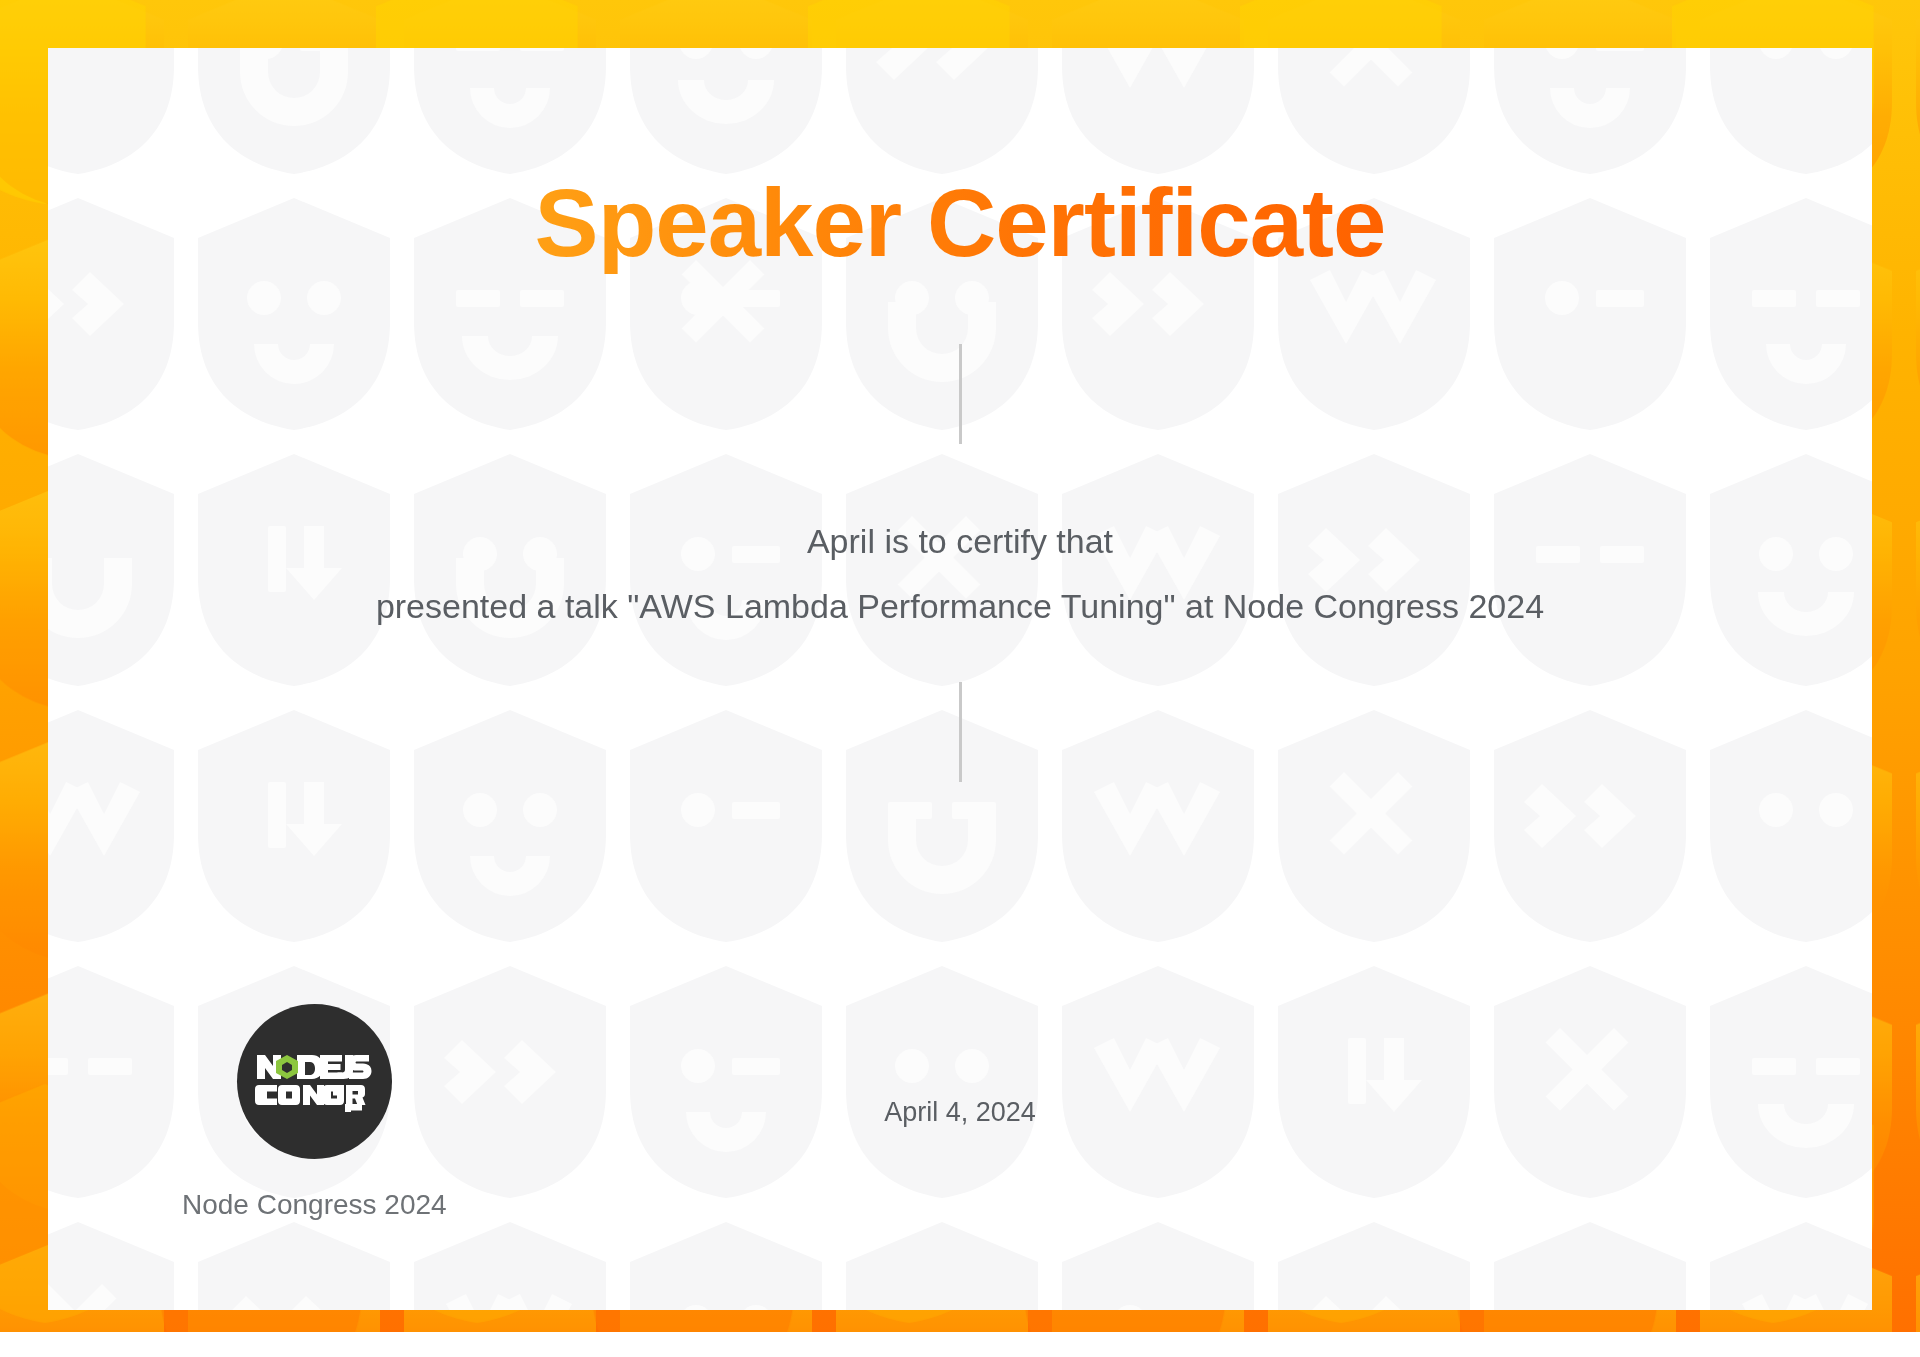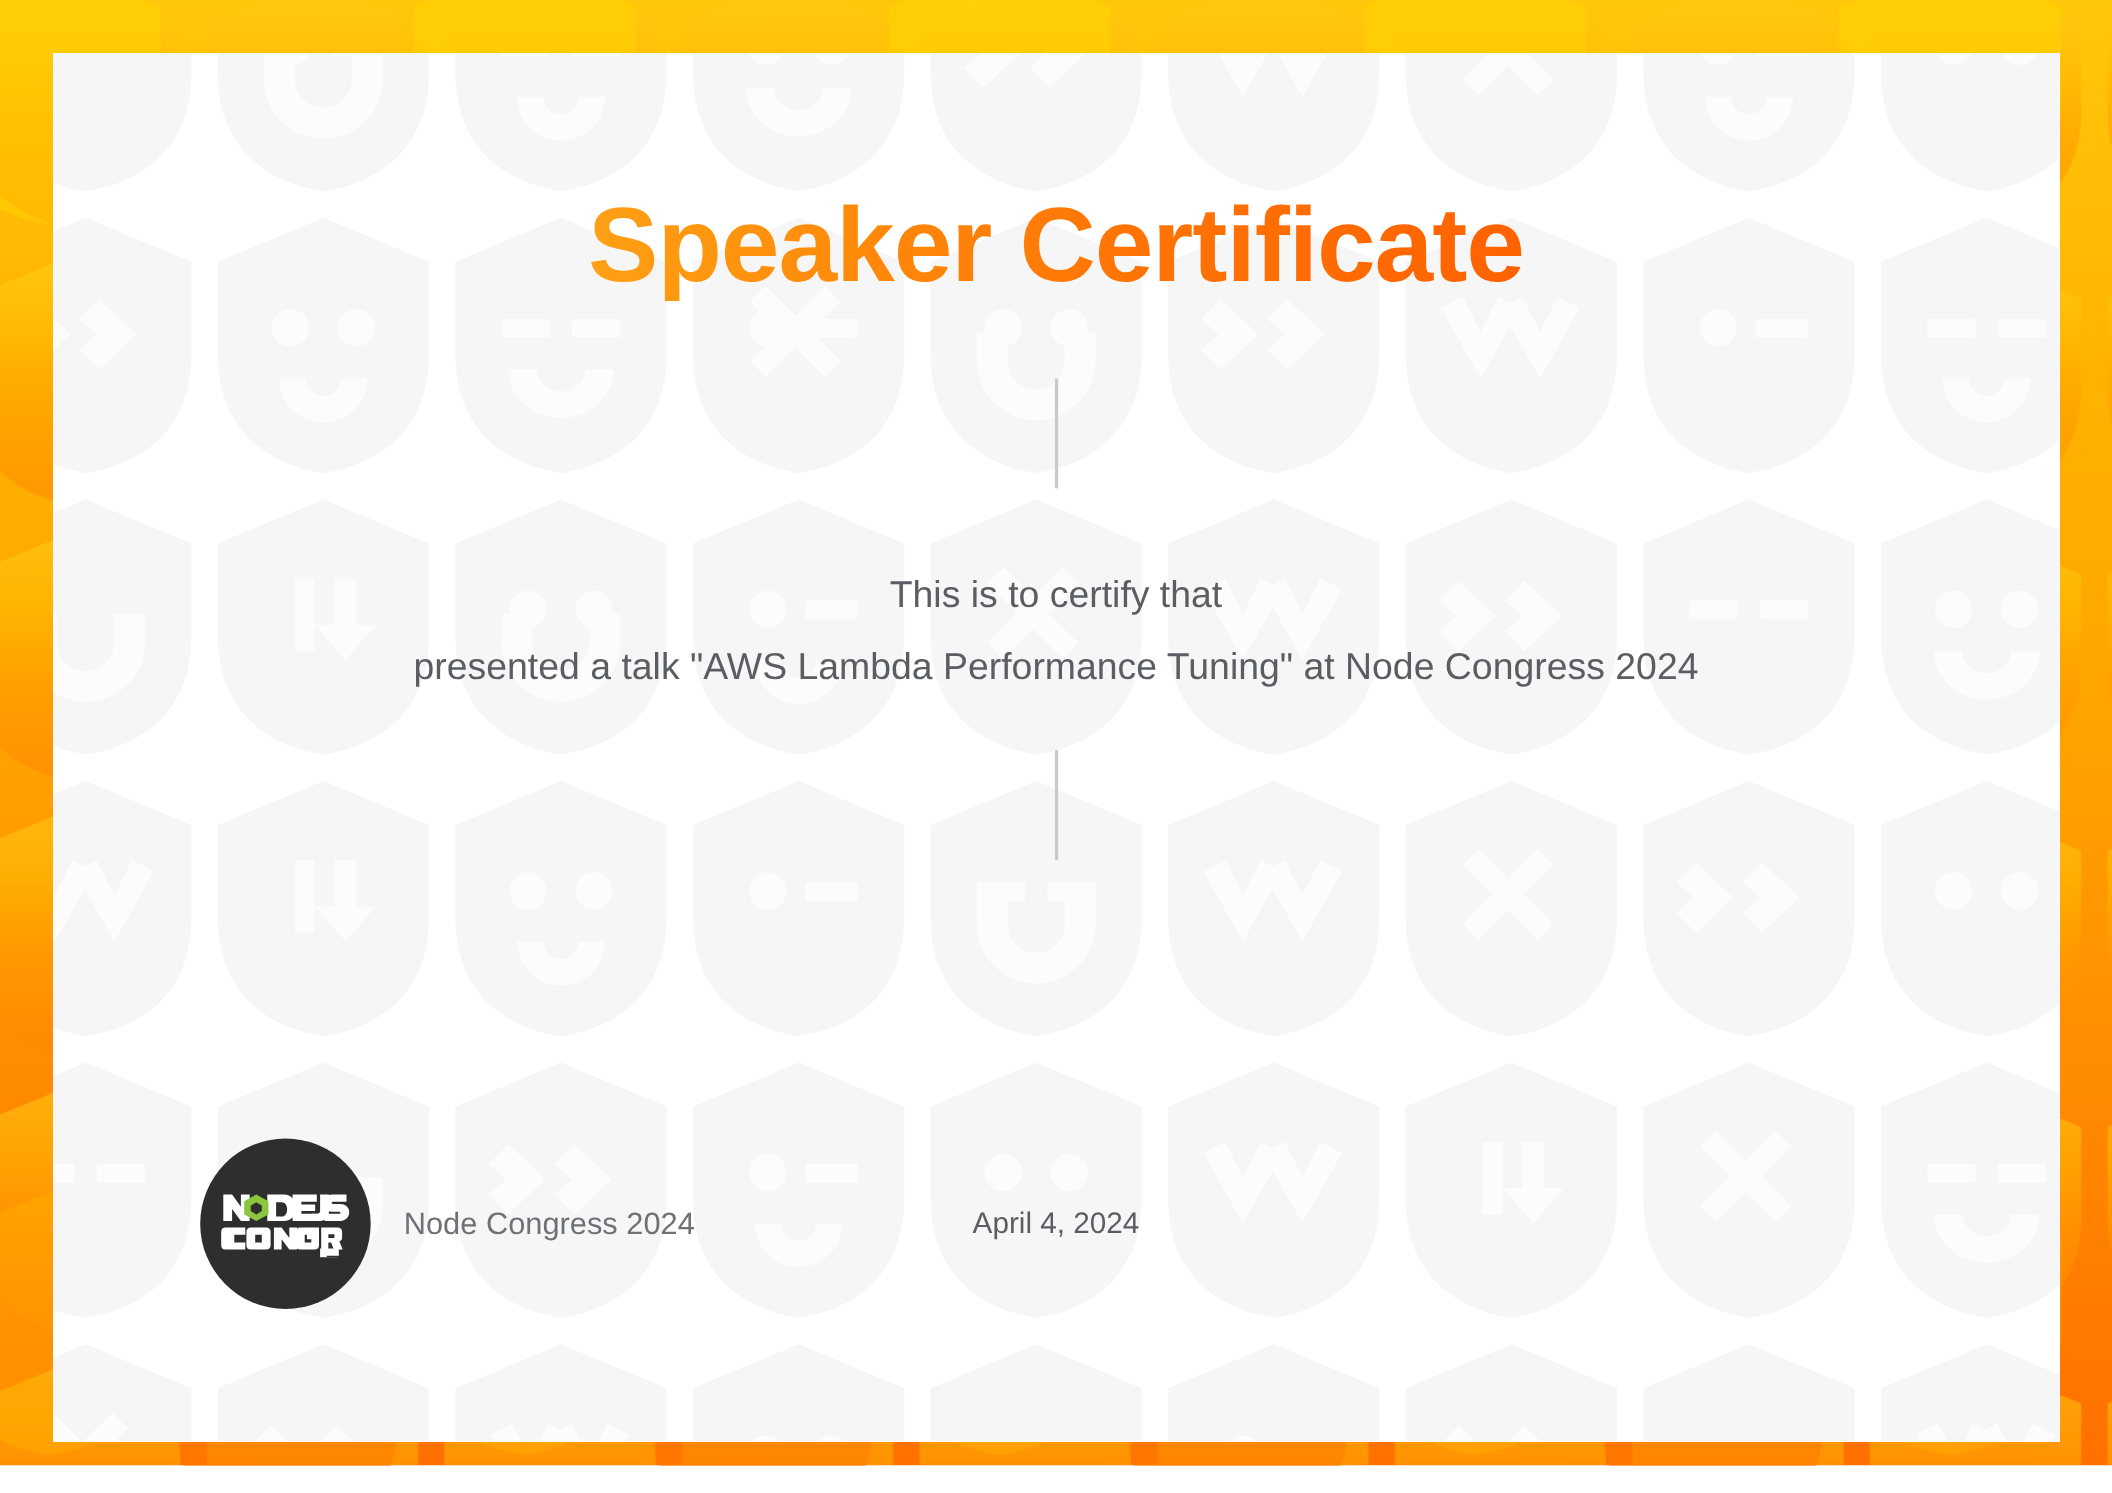--- a/index.html
+++ b/index.html
@@ -96,21 +96,21 @@
     position:absolute;
     left:0; right:0;
     bottom:130px;
     height:135px;
     display:flex;
     align-items:center;
   }
   #footer-left{
     position:absolute;
     left:134px;
-    display:flex; align-items:center; gap:30px;
+    display:flex; align-items:center; gap:30px;flex-direction:column;
   }
   #event-logo{
     width:155px; height:155px;
     border-radius:50%;
     background:#2E2E2E;
     display:flex; align-items:center; justify-content:center;
   }
   #event-name{
     font-size:28px;
     color:#6E7276;
@@ -647,21 +647,21 @@
         </g>
       </svg>
     </div>
 
     <div class="card-content">
 
       <h1 id="title">Speaker Certificate</h1>
 
       <div id="divider-top" class="divider"></div>
 
-      <div id="certify-line">This is to certify that</div>
+      <div id="certify-line">April is to certify that</div>
 
 
       <div id="talk-line">presented a talk "AWS Lambda Performance Tuning" at Node Congress 2024</div>
 
       <div id="divider-bottom" class="divider"></div>
     </div>
 
     <div id="footer">
 
       <div id="footer-left">

